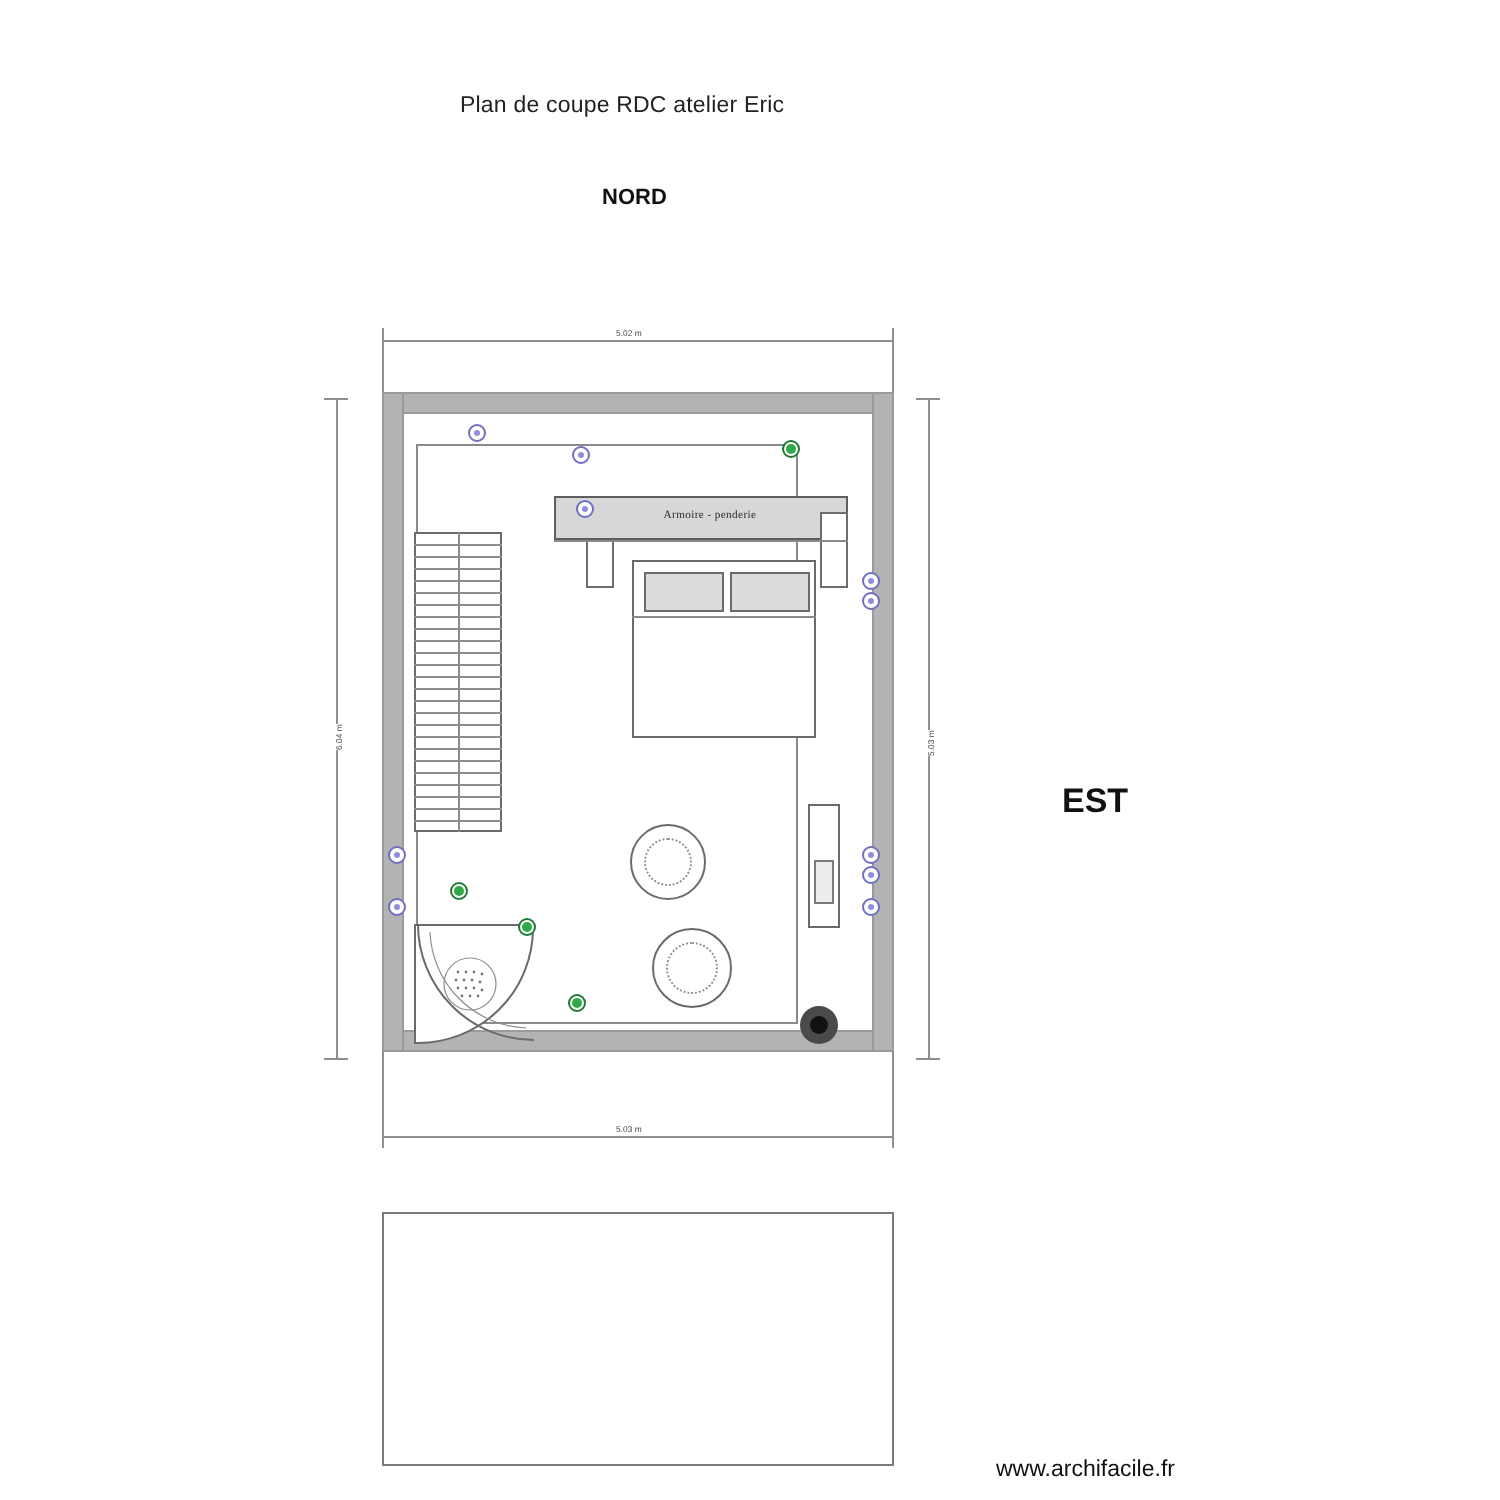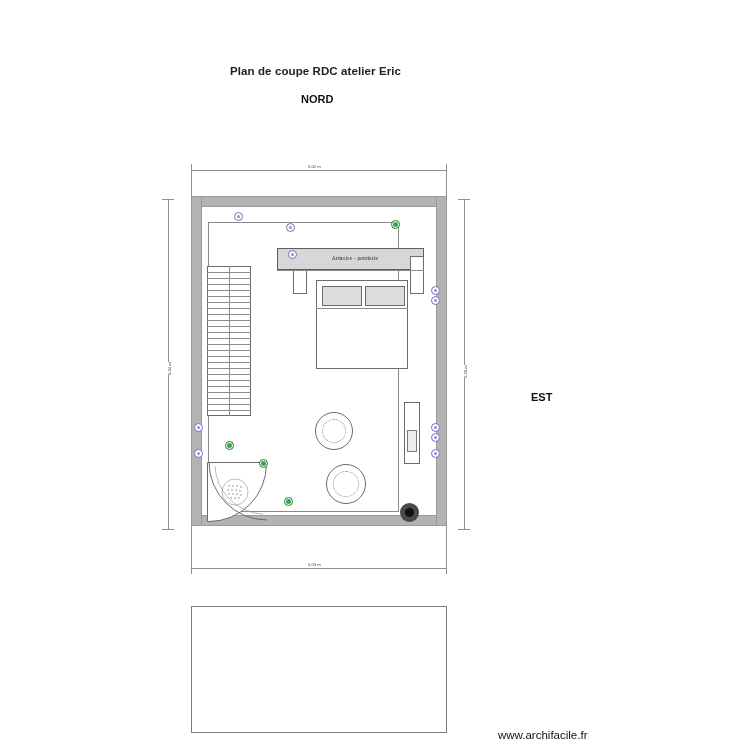--- a/index.html
+++ b/index.html
@@ -5,30 +5,30 @@
   html,body{margin:0;padding:0;}
   body{
     width:750px;height:750px;
     background:#ffffff;
     font-family:"Liberation Sans", sans-serif;
     color:#000;
     position:relative;
     overflow:hidden;
   }
   .title{
-    position:absolute;left:230px;top:65px;
-    font-size:11.5px;color:#222;letter-spacing:.1px;font-weight:bold;
+    position:absolute;left:230px;top:47px;
+    font-size:11.5px;color:#222;letter-spacing:.1px;
   }
   .nord{
     position:absolute;left:301px;top:93px;
     font-size:11px;font-weight:bold;color:#111;
   }
   .est{
     position:absolute;left:531px;top:391px;
-    font-size:11px;font-weight:bold;color:#111;
+    font-size:17px;font-weight:bold;color:#111;
   }
   .footer{
     position:absolute;left:498px;top:729px;
     font-size:11.5px;color:#111;
   }
 
   
   #plan{position:absolute;left:0;top:0;width:750px;height:750px;}
 
   

